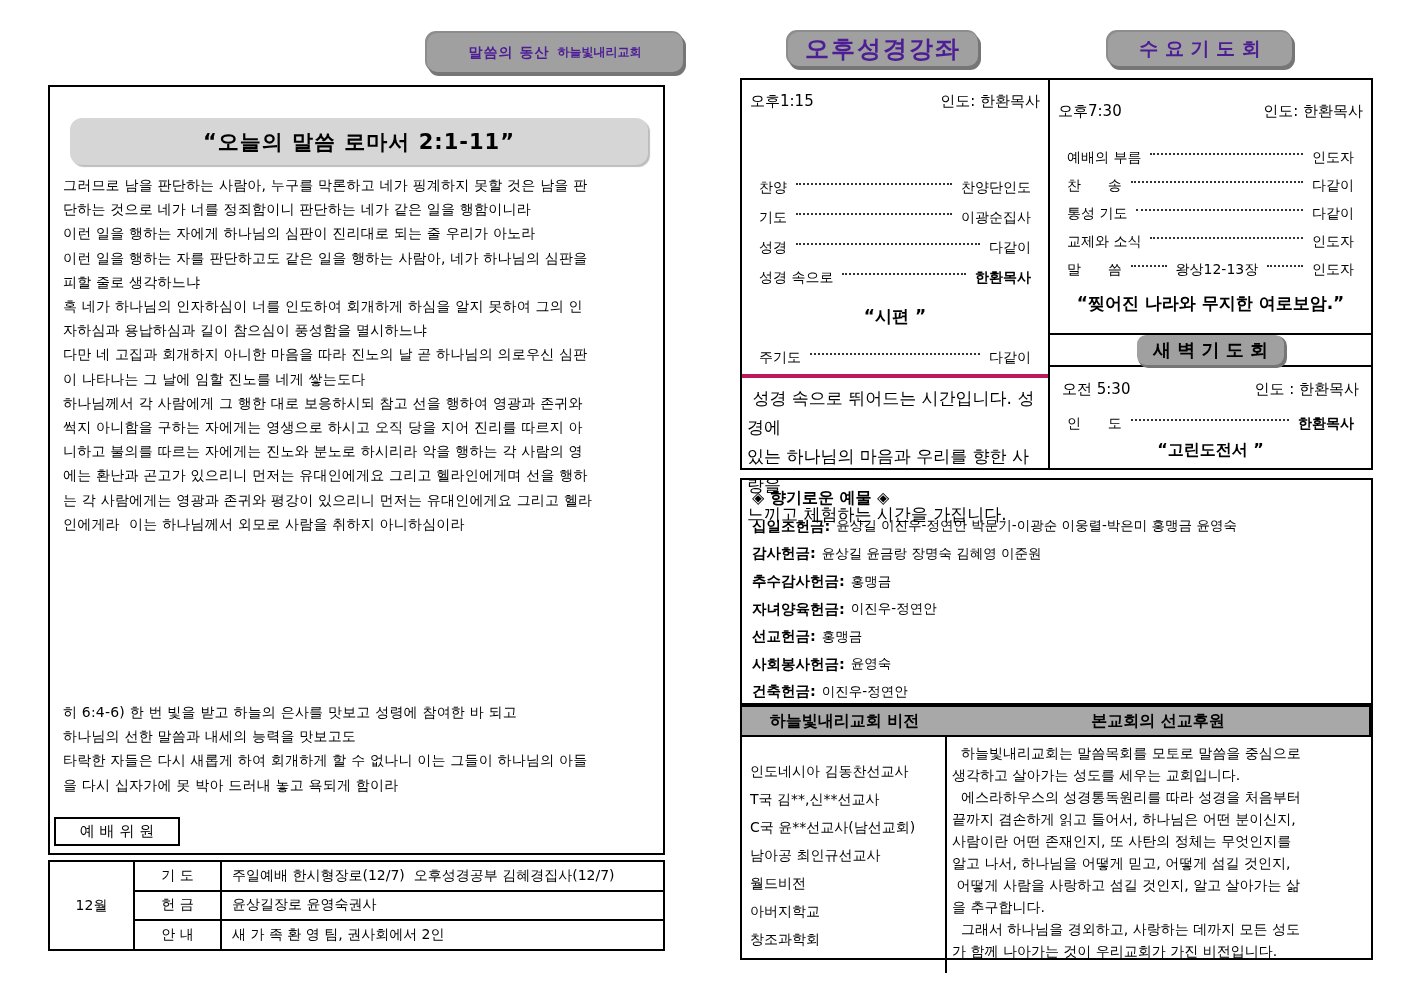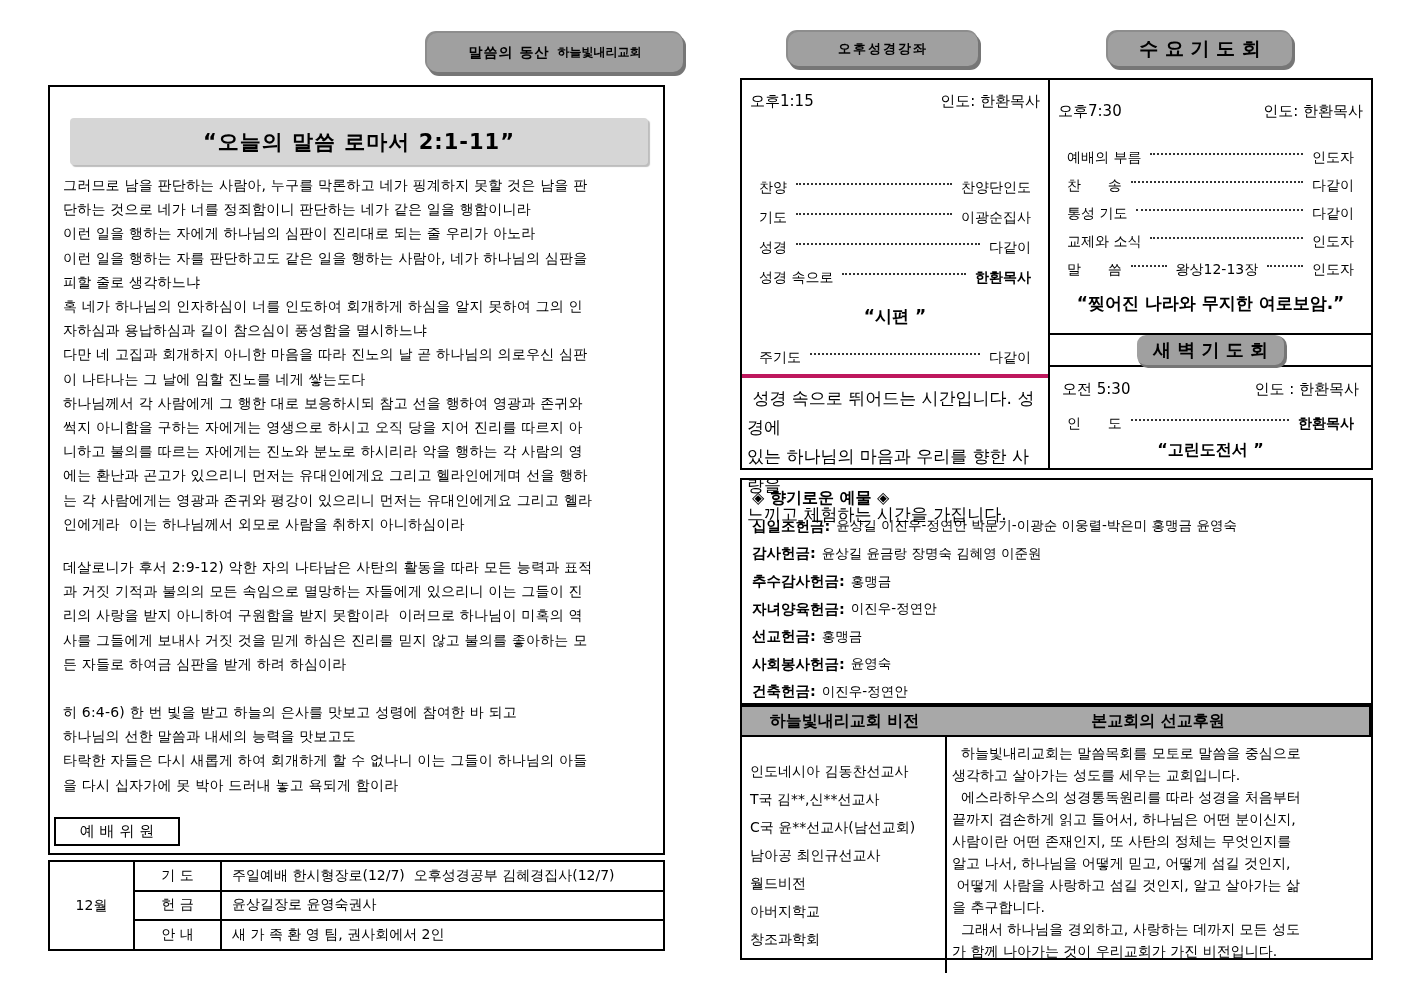--- a/index.html
+++ b/index.html
@@ -8,35 +8,35 @@
     width:1403px; height:992px; position:relative; overflow:hidden;
     font-family:"DejaVu Sans", sans-serif; color:#000;
   }
   .abs { position:absolute; }
 
   
   .badge {
     position:absolute; background:#a0a0a0; border-radius:10px;
     box-shadow: 2px 3px 0 1px #767676, -1px -1px 0 1px #8d8d8d;
     display:flex; align-items:center; justify-content:center;
-    font-weight:bold; color:#000000;
+    font-weight:bold; color:#4c1d95;
   }
 
   
   #badge-main { left:427px; top:33px; width:256px; height:39px; gap:8px; }
   #badge-main .pre  { font-size:14px; letter-spacing:1px; }
   #badge-main .name { font-size:12px; }
 
   #left-box {
     left:48px; top:85px; width:617px; height:770px;
     border:2px solid #000; background:#fff;
   }
   #left-title {
     position:absolute; left:20px; top:31px; width:578px; height:47px;
-    background:#d6d6d6; border-radius:4px;
+    background:#d6d6d6; border-radius:12px;
     box-shadow:2px 2px 1px #bdbdbd;
     display:flex; align-items:center; justify-content:center;
     font-size:21px; font-weight:bold; letter-spacing:1px;
   }
   .scripture {
     position:absolute; left:13px; right:10px;
     font-size:14px; line-height:24.2px; white-space:pre-wrap;
     letter-spacing:0.2px;
   }
   #para-romans { top:86px; }
@@ -48,21 +48,21 @@
     display:flex; align-items:center; justify-content:center;
     font-size:15px; white-space:pre;
   }
   #left-table { left:48px; top:860px; width:617px; height:91px; border-collapse:collapse; }
   #left-table td { border:2px solid #000; font-size:14px; height:20px; }
   #left-table .month { width:85px; text-align:center; }
   #left-table .lbl   { width:87px; text-align:center; white-space:pre; }
   #left-table .val   { padding-left:10px; white-space:pre; }
 
   
-  #badge-afternoon { left:788px; top:32px; width:190px; height:34px; font-size:13px; letter-spacing:2px; }
+  #badge-afternoon { left:788px; top:32px; width:190px; height:34px; font-size:24px; letter-spacing:2px; }
   #badge-wednesday { left:1108px; top:32px; width:184px; height:34px; font-size:19px; white-space:pre; }
 
   #right-top-box {
     left:740px; top:78px; width:633px; height:392px;
     border:2px solid #000; display:flex;
   }
   .col { position:relative; height:100%; }
   #col-afternoon { width:308px; border-right:2px solid #000; }
   #col-wednesday { width:321px; flex:1; }
 
@@ -142,25 +142,20 @@
 혹 네가 하나님의 인자하심이 너를 인도하여 회개하게 하심을 알지 못하여 그의 인
 자하심과 용납하심과 길이 참으심이 풍성함을 멸시하느냐
 다만 네 고집과 회개하지 아니한 마음을 따라 진노의 날 곧 하나님의 의로우신 심판
 이 나타나는 그 날에 임할 진노를 네게 쌓는도다
 하나님께서 각 사람에게 그 행한 대로 보응하시되 참고 선을 행하여 영광과 존귀와
 썩지 아니함을 구하는 자에게는 영생으로 하시고 오직 당을 지어 진리를 따르지 아
 니하고 불의를 따르는 자에게는 진노와 분노로 하시리라 악을 행하는 각 사람의 영
 에는 환난과 곤고가 있으리니 먼저는 유대인에게요 그리고 헬라인에게며 선을 행하
 는 각 사람에게는 영광과 존귀와 평강이 있으리니 먼저는 유대인에게요 그리고 헬라
 인에게라  이는 하나님께서 외모로 사람을 취하지 아니하심이라</div>
-  <div class="scripture" id="para-thess">데살로니가 후서 2:9-12) 악한 자의 나타남은 사탄의 활동을 따라 모든 능력과 표적
-과 거짓 기적과 불의의 모든 속임으로 멸망하는 자들에게 있으리니 이는 그들이 진
-리의 사랑을 받지 아니하여 구원함을 받지 못함이라  이러므로 하나님이 미혹의 역
-사를 그들에게 보내사 거짓 것을 믿게 하심은 진리를 믿지 않고 불의를 좋아하는 모
-든 자들로 하여금 심판을 받게 하려 하심이라</div>
   <div class="scripture" id="para-heb">히 6:4-6) 한 번 빛을 받고 하늘의 은사를 맛보고 성령에 참여한 바 되고
 하나님의 선한 말씀과 내세의 능력을 맛보고도
 타락한 자들은 다시 새롭게 하여 회개하게 할 수 없나니 이는 그들이 하나님의 아들
 을 다시 십자가에 못 박아 드러내 놓고 욕되게 함이라</div>
   <div id="committee-box">예 배 위 원</div>
 </div>
 
 <table class="abs" id="left-table">
   <tbody>
       <tr>

